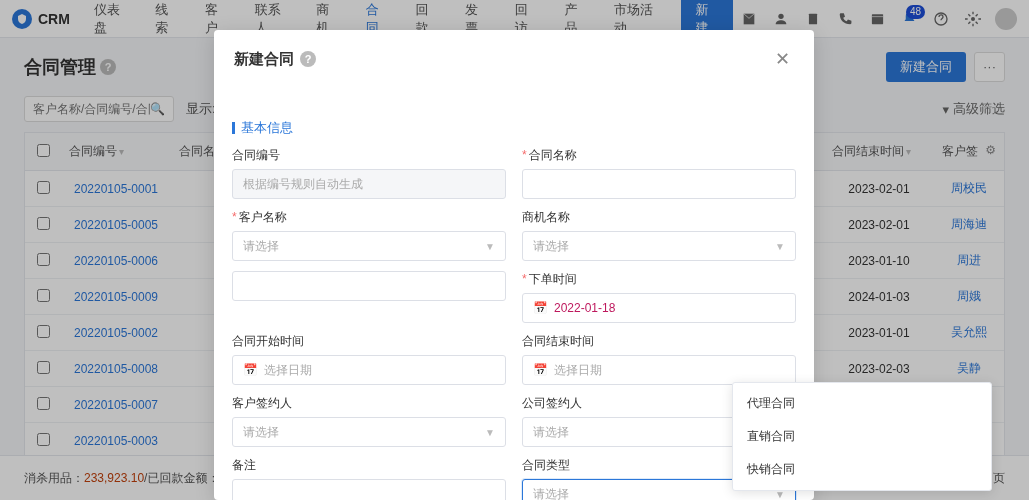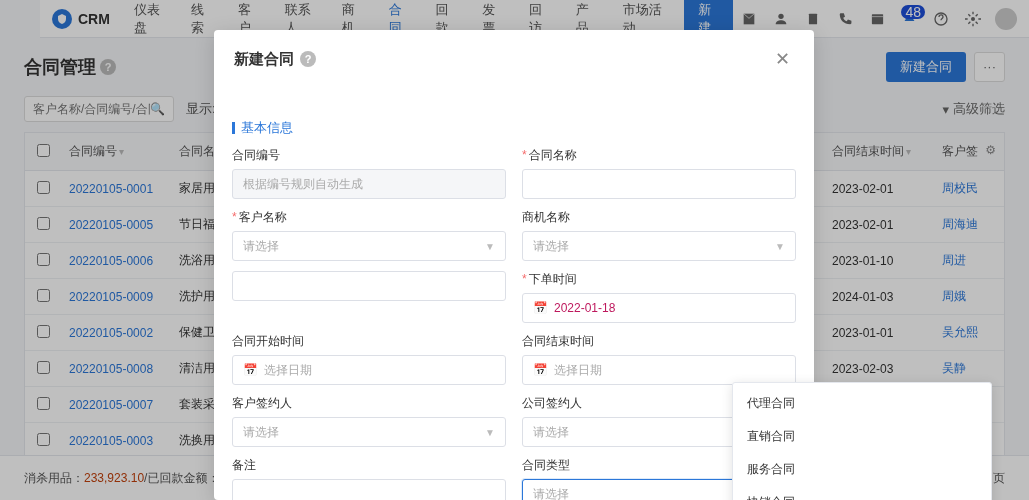--- a/index.html
+++ b/index.html
@@ -1,29 +1,29 @@
 <!DOCTYPE html>
 <html><head>
 <meta charset="utf-8">
 <style>
 * { box-sizing: border-box; margin: 0; padding: 0; font-family: -apple-system, BlinkMacSystemFont, "Segoe UI", "PingFang SC", "Microsoft YaHei", sans-serif; }
 body { background: #f5f6f8; font-size: 13px; color: #333; width: 1029px; height: 500px; overflow: hidden; position: relative; }
 
 
-.topnav { height: 38px; background: #fff; border-bottom: 1px solid #e4e7ed; display: flex; align-items: center; padding: 0 12px; gap: 6px; margin-left: 40px; }
+.topnav { height: 38px; background: #fff; border-bottom: 1px solid #e4e7ed; display: flex; align-items: center; padding: 0 12px; gap: 6px; }
 .logo-wrap { display: flex; align-items: center; gap: 6px; margin-right: 8px; }
 .logo-icon { width: 20px; height: 20px; background: #2b77d9; border-radius: 50%; display: flex; align-items: center; justify-content: center; }
 .logo-icon svg { width: 12px; height: 12px; fill: #fff; }
 .logo-text { font-weight: 600; color: #333; font-size: 14px; }
 .nav-item { padding: 0 10px; color: #555; font-size: 13px; cursor: pointer; height: 38px; display: flex; align-items: center; }
 .nav-item.active { color: #2b77d9; font-weight: 500; }
 .nav-btn { background: #2b77d9; color: #fff; padding: 4px 14px; border-radius: 3px; margin-left: 4px; cursor: pointer; font-size: 13px; }
 .nav-right { margin-left: auto; display: flex; align-items: center; gap: 12px; color: #888; }
 .nav-icon { width: 20px; height: 20px; display: flex; align-items: center; justify-content: center; cursor: pointer; color: #666; position: relative; }
-.badge { position: absolute; top: -4px; right: -6px; background: #1d4ed8; color: #fff; font-size: 14px; border-radius: 8px; padding: 0 4px; line-height: 14px; min-width: 16px; text-align: center; }
+.badge { position: absolute; top: -4px; right: -6px; background: #1d4ed8; color: #fff; font-size: 10px; border-radius: 8px; padding: 0 4px; line-height: 14px; min-width: 16px; text-align: center; }
 .avatar { width: 22px; height: 22px; border-radius: 50%; background: #ccc; }
 
 
 .page-head { padding: 14px 24px 8px; display: flex; }
 .page-title { font-size: 18px; font-weight: 600; color: #333; display: flex; align-items: center; gap: 4px; }
 .help-circ { width: 16px; height: 16px; border-radius: 50%; background: #bbb; color: #fff; font-size: 11px; display: flex; align-items: center; justify-content: center; }
 .head-actions { margin-left: auto; display: flex; gap: 8px; }
 .btn-primary { background: #2b77d9; color: #fff; padding: 6px 14px; border-radius: 3px; font-size: 13px; cursor: pointer; }
 .btn-more { border: 1px solid #ddd; background: #fff; padding: 6px 8px; border-radius: 3px; cursor: pointer; color: #666; }
 
@@ -31,21 +31,21 @@
 .filter-bar { padding: 6px 24px 10px; display: flex; align-items: center; gap: 12px; }
 .search-box { border: 1px solid #ddd; background: #fff; border-radius: 3px; padding: 5px 8px; display: flex; align-items: center; width: 150px; color: #999; font-size: 12px; }
 .search-box input { border: none; outline: none; flex: 1; font-size: 12px; width: 100%; }
 .filter-label { color: #555; }
 .adv-filter { margin-left: auto; color: #666; cursor: pointer; display: flex; align-items: center; gap: 4px; }
 
 
 .table-wrap { margin: 0 24px; background: #fff; border: 1px solid #e4e7ed; }
 .tbl { width: 100%; border-collapse: collapse; table-layout: fixed; }
 .tbl th { background: #f7f8fa; font-weight: 500; color: #555; padding: 10px 8px; text-align: left; border-bottom: 1px solid #e4e7ed; font-size: 12px; position: relative; }
-.tbl td { padding: 9px 8px; border-bottom: 1px solid #eef0f3; font-size: 12px; color: #333; white-space: nowrap; overflow: hidden; text-overflow: ellipsis; }
+.tbl td { padding: 9px 8px; border-bottom: 1px solid #eef0f3; font-size: 12px; color: #333; white-space: nowrap; overflow: hidden; text-overflow: ellipsis; text-align: center; }
 .tbl .link { color: #2b77d9; cursor: pointer; }
 .tbl .cb { width: 36px; text-align: center; }
 .sort-ic { color: #bbb; font-size: 10px; margin-left: 2px; }
 
 
 .statusbar { position: absolute; bottom: 0; left: 0; right: 0; background: #fff; border-top: 1px solid #e4e7ed; padding: 10px 24px; display: flex; align-items: center; font-size: 12px; color: #555; }
 .stat-val { color: #c2410c; }
 .pager { margin-left: auto; display: flex; align-items: center; gap: 10px; }
 .pager select, .pager input { border: 1px solid #ddd; padding: 3px 6px; border-radius: 3px; font-size: 12px; }
 .pager input { width: 36px; text-align: center; }
@@ -367,15 +367,14 @@
           </div>
       </div>
 
     </div>
   </div>
 </div>
 
 <div class="dropdown" id="type-dd" style="left:732px; top:382px;">
     <div class="dd-item">代理合同</div>
     <div class="dd-item">直销合同</div>
-    <div class="dd-item">服务合同</div>
     <div class="dd-item">快销合同</div>
   </div>
 
 </body></html>

